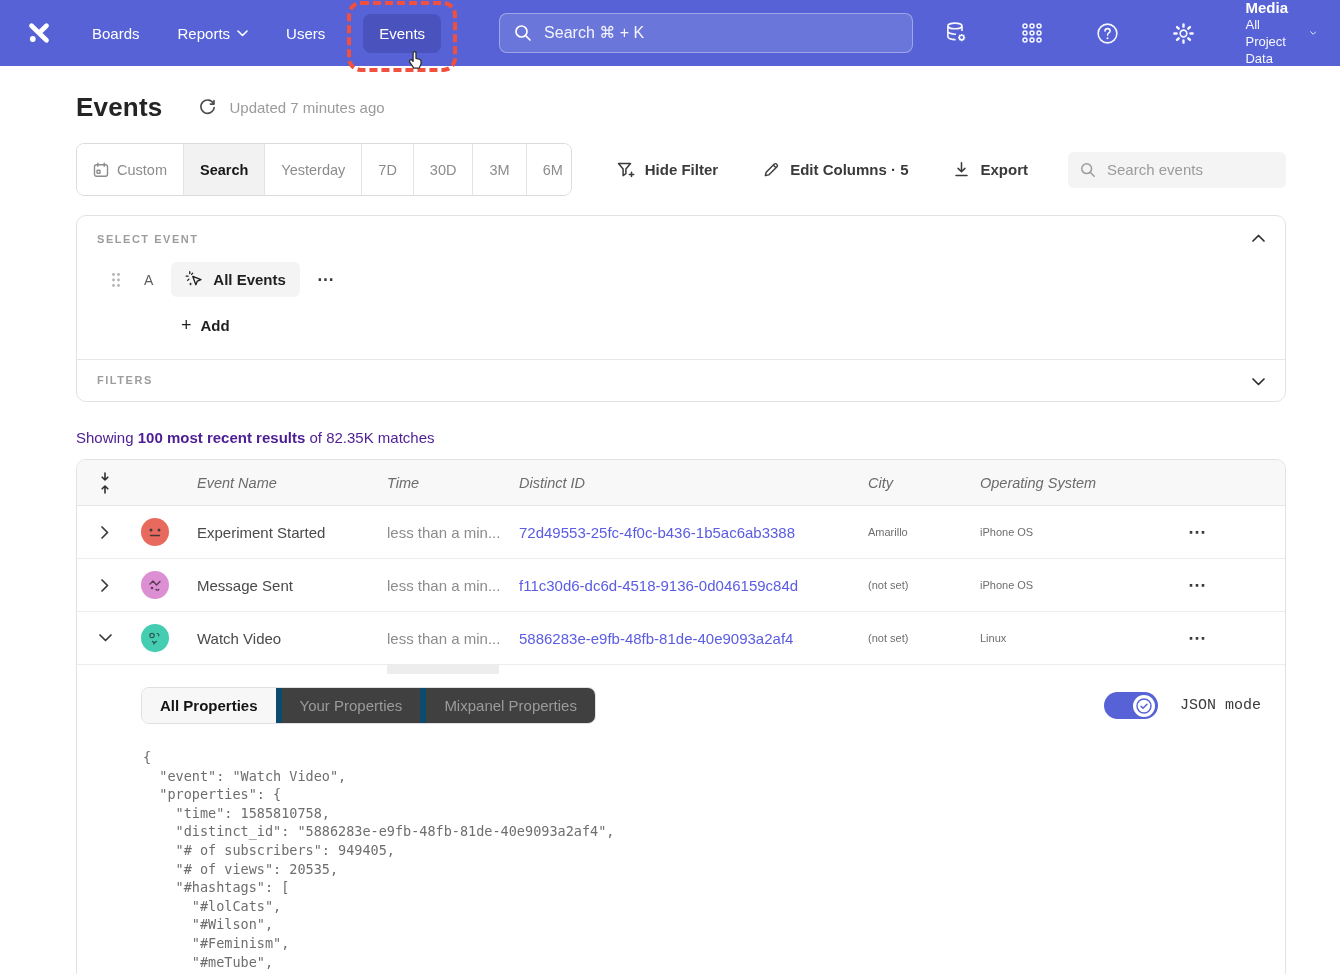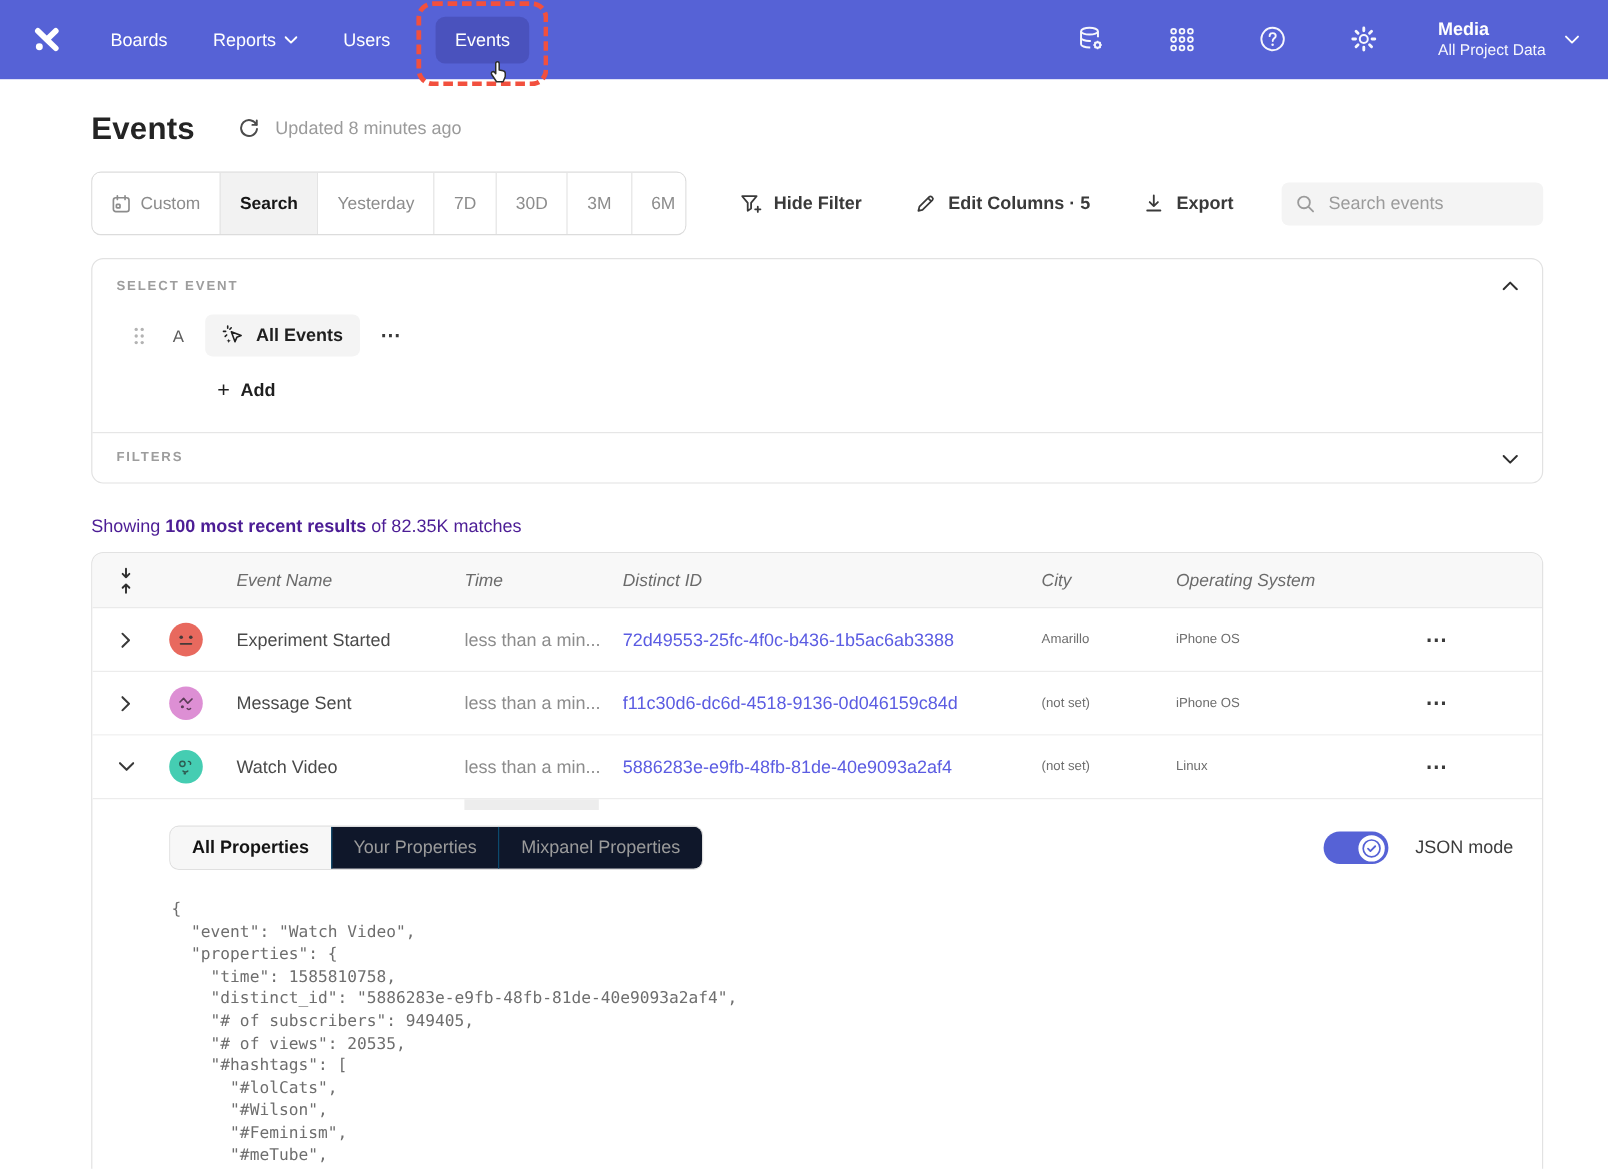--- a/index.html
+++ b/index.html
@@ -129,31 +129,31 @@
   .expander { padding:6px; }
 
   .time-strip { width:112px; height:9px; background:#ededed; margin-left:310px; }
 
   
   .detail { padding:13px 18px 0 64px; }
   .detail-top { display:flex; align-items:center; }
   .prop-tabs { display:inline-flex; border:1px solid #e0e0e0; border-radius:8px; overflow:hidden; height:37px; }
   .prop-tab {
     display:flex; align-items:center; padding:0 18px; font-size:15px; color:#9b9b9b;
-    cursor:pointer; border-left:1px solid #0c4a6e; background:#0f172a; white-space:nowrap;
+    cursor:pointer; border-left:6px solid #0c4a6e; background:#404040; white-space:nowrap;
   }
   .prop-tab:first-child { border-left:none; }
   .prop-tab.selected { background:#f7f7f7; color:#141414; font-weight:700; }
   .json-toggle-wrap { margin-left:auto; display:flex; align-items:center; gap:22px; padding-right:6px; }
   .toggle { width:54px; height:27px; border-radius:14px; background:#5662d6; position:relative; cursor:pointer; }
   .toggle-knob {
     position:absolute; right:3px; top:2.5px; width:22px; height:22px; border-radius:50%;
     background:#fff; display:flex; align-items:center; justify-content:center;
   }
-  .json-mode-label { font-size:15px; font-weight:500; color:#3c3c3c; }
+  .json-mode-label { font-size:15px; font-weight:500; color:#3c3c3c;font-family:Liberation Mono, monospace; }
   .json-pre {
     margin:24px 0 0 2px; font-family:"DejaVu Sans Mono", monospace;
     font-size:13.5px; line-height:18.6px; color:#6e6e6e; white-space:pre;
   }
 </style>
 </head>
 <body>
 
 <div class="topnav">
   <div class="logo">
@@ -179,20 +179,27 @@
   <div class="events-wrap">
     <div class="events-btn">Events</div>
     <div class="annotation-box"></div>
     <div class="cursor-hand">
       <svg width="23" height="23" viewBox="0 0 24 24">
         <path d="M10.2 21 6 14.7c-.5-.7-.3-1.7.4-2.2.7-.4 1.6-.3 2.1.3l1 1.2V5.2c0-.8.6-1.5 1.5-1.5.8 0 1.5.7 1.5 1.5v5.6l3.4.7c1.1.2 1.9 1.2 1.9 2.4v1.9c0 .6-.1 1.2-.4 1.7L15.9 21h-5.7z" fill="#fff" stroke="#2b2b2b" stroke-width="1.3" stroke-linejoin="round"></path>
       </svg>
     </div>
   </div>
 
+  <div class="nav-search">
+    <svg width="18" height="18" viewBox="0 0 18 18" fill="none">
+      <circle cx="7.5" cy="7.5" r="5.5" stroke="#fff" stroke-width="1.7"></circle>
+      <path d="M12 12l4 4" stroke="#fff" stroke-width="1.7" stroke-linecap="round"></path>
+    </svg>
+    <input type="text" placeholder="Search ⌘ + K" style="">
+  </div>
 
   <div class="nav-right">
     <div class="nav-icon">
       <svg width="26" height="26" viewBox="0 0 24 24" fill="none" stroke="#fff" stroke-width="1.5">
         <ellipse cx="11" cy="5.5" rx="6.5" ry="2.6"></ellipse>
         <path d="M4.5 5.5v10c0 1.4 2.9 2.6 6.5 2.6h.6M17.5 5.5v4.6"></path>
         <path d="M4.5 10.5c0 1.4 2.9 2.6 6.5 2.6h1"></path>
         <circle cx="17.2" cy="16.2" r="2.1"></circle>
         <path d="M17.2 12.9v1.2M17.2 18.3v1.2M20.5 16.2h-1.2M15.1 16.2h-1.2M19.5 13.9l-.9.9M15.8 17.6l-.9.9M19.5 18.5l-.9-.9M15.8 14.8l-.9-.9" stroke-width="1.2"></path>
       </svg>
@@ -240,21 +247,21 @@
 <div class="content">
 
   <div class="title-row">
     <h1 class="page-title">Events</h1>
     <div class="refresh-btn">
       <svg width="19" height="19" viewBox="0 0 20 20" fill="none" stroke="#4c4c4c" stroke-width="1.7" stroke-linecap="round">
         <path d="M16.4 6.2A7 7 0 1 0 17 10"></path>
         <path d="M16.8 2.6v3.8h-3.8" stroke-linejoin="round"></path>
       </svg>
     </div>
-    <span class="updated-text">Updated 8 minutes ago</span>
+    <span class="updated-text">Updated 7 minutes ago</span>
   </div>
 
   <div class="controls-row">
     <div class="seg-group">
       <div class="seg">
         <svg width="16" height="16" viewBox="0 0 16 16" fill="none" stroke="#8c8c8c" stroke-width="1.4">
           <rect x="1.5" y="2.8" width="13" height="11.5" rx="2"></rect>
           <path d="M4.8 1.2v3M11.2 1.2v3" stroke-linecap="round"></path>
           <rect x="4" y="8.3" width="3" height="3" rx=".6"></rect>
         </svg>

